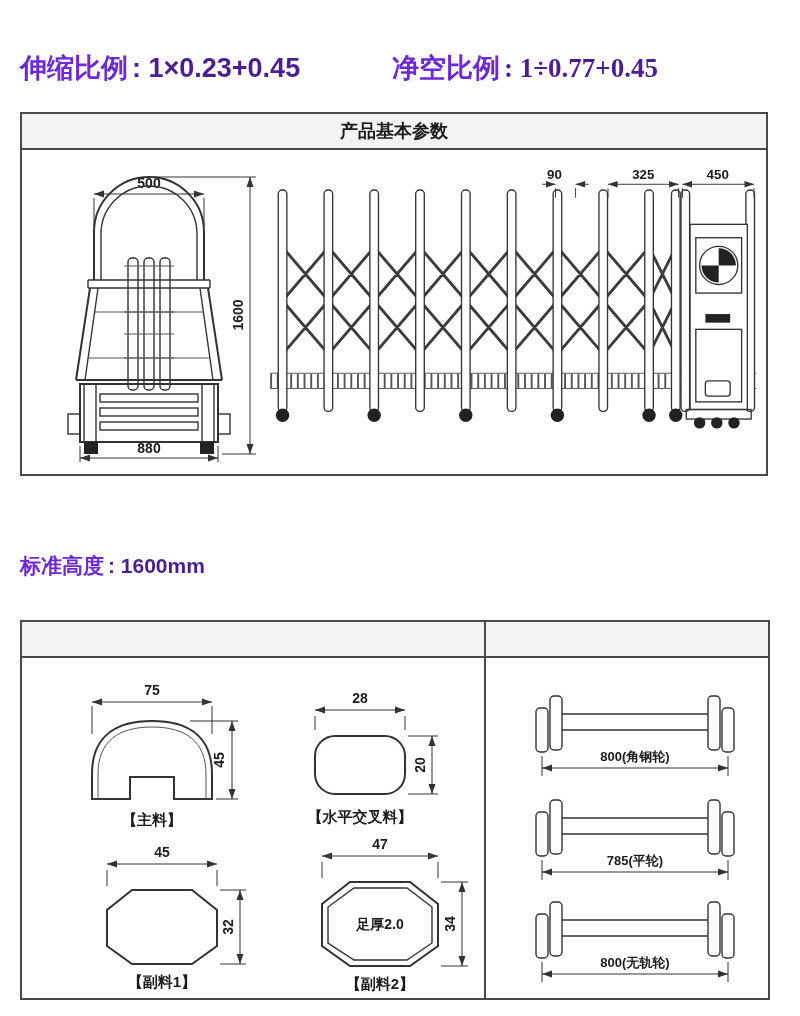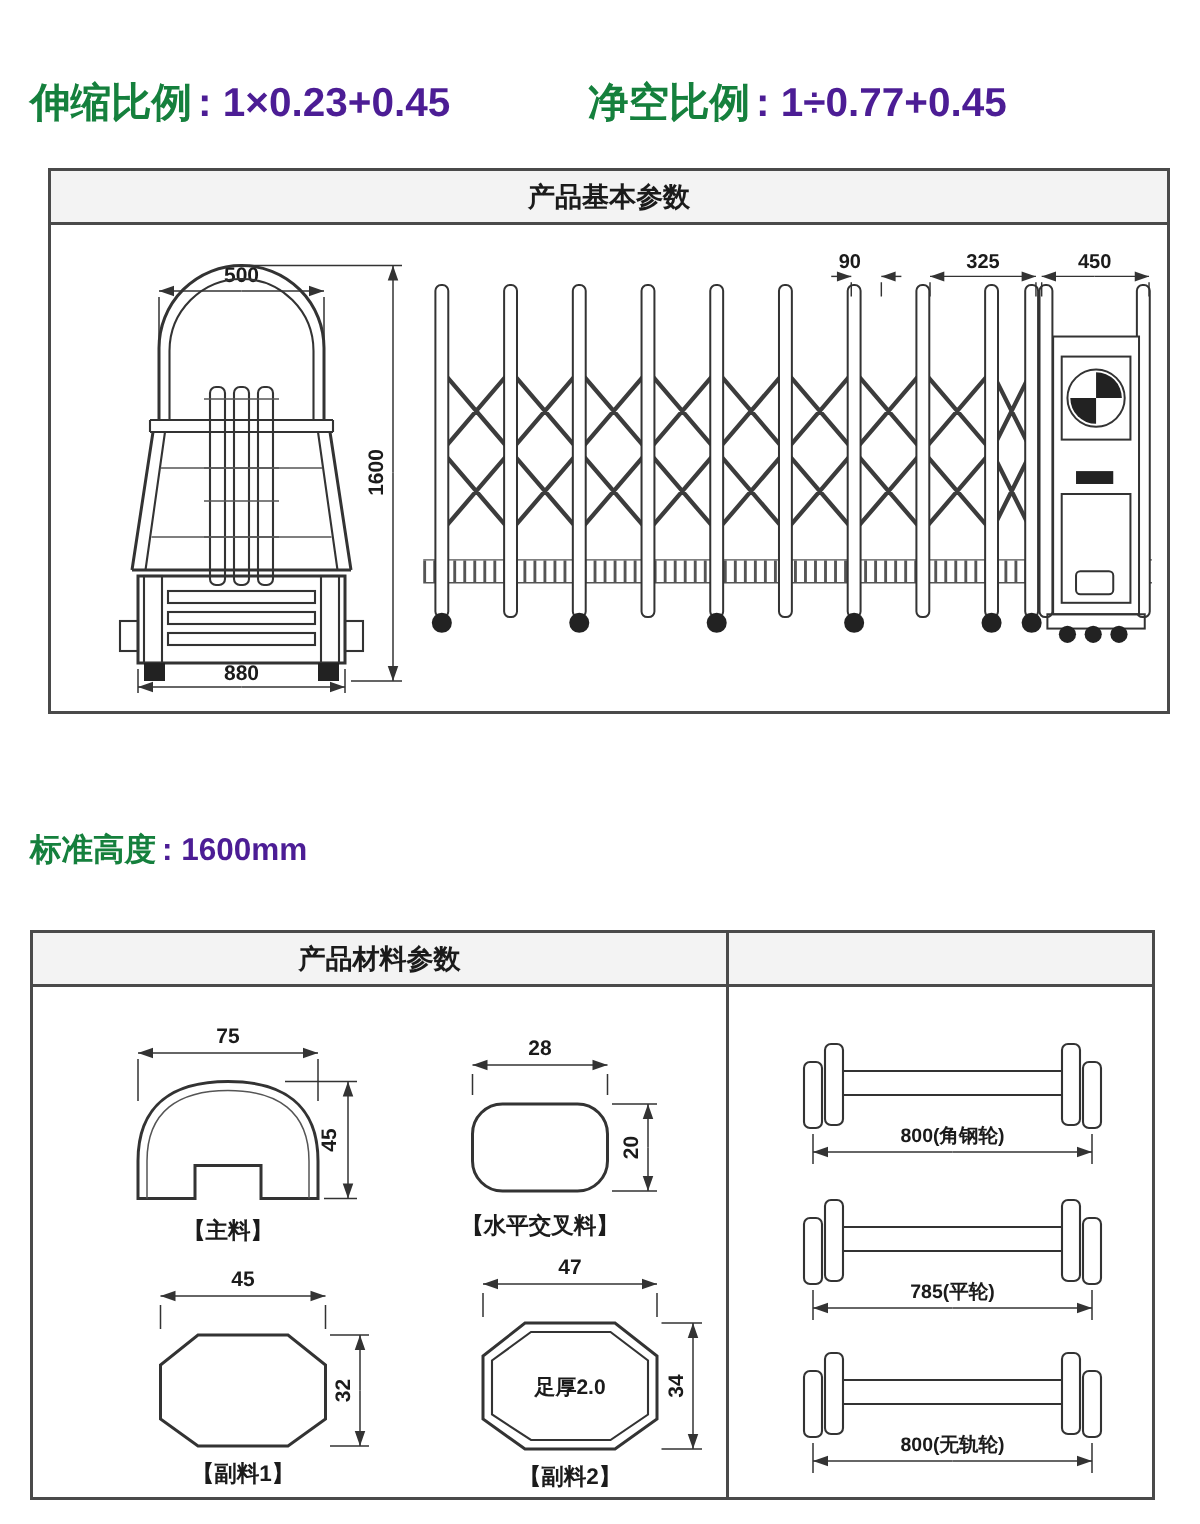--- a/index.html
+++ b/index.html
@@ -2,30 +2,30 @@
 <html><head>
 <meta charset="utf-8">
 <style>
   * { margin:0; padding:0; box-sizing:border-box; }
   html,body { width:800px; height:1016px; background:#fff; position:relative;
               font-family:"Liberation Sans", sans-serif; color:#1b1b1b; overflow:hidden; }
   .abs { position:absolute; }
 
   
   .ratio-line { top:50px; font-size:27px; font-weight:700; white-space:nowrap; }
-  .ratio-label { color:#15803d; }
+  .ratio-label { color:#6d28d9; }
   .ratio-value { color:#4c1d95; margin-left:4px; }
   .height-line { top:552px; left:20px; font-size:21px; font-weight:700; white-space:nowrap; }
 
   
   .param-box { border:2px solid #4a4a4a; background:#fff; }
   .box-header { height:36px; line-height:34px; background:#f3f3f3;
                 border-bottom:2px solid #4a4a4a; text-align:center;
                 font-size:18px; font-weight:700; }
-  #basic-box  { left:32px; top:112px; width:748px; height:364px; }
+  #basic-box  { left:20px; top:112px; width:748px; height:364px; }
   #material-box { left:20px; top:620px; width:750px; height:380px; }
   .split-header { display:flex; height:36px; background:#f3f3f3; border-bottom:2px solid #4a4a4a; }
   .split-header .cell { line-height:34px; text-align:center; font-size:18px; font-weight:700; }
   .cell-left  { width:462px; }
   .cell-right { flex:1; }
   .v-divider { left:462px; top:0; bottom:0; width:2px; background:#4a4a4a; }
 
   
   svg { display:block; overflow:visible; }
   .ln   { stroke:#333; stroke-width:1.4; fill:none; }
@@ -40,21 +40,21 @@
   .dimS { font-size:13px; font-weight:700; text-anchor:middle; }
   .plabel { font-size:15px; font-weight:700; text-anchor:middle; }
   .pnote  { font-size:14px; font-weight:700; text-anchor:middle; }
 </style>
 </head>
 <body>
 
 <div class="abs ratio-line" style="left:20px;">
   <span class="ratio-label">伸缩比例</span><span class="ratio-value">: 1×0.23+0.45</span>
 </div>
-<div class="abs ratio-line" style="left:392px;">
+<div class="abs ratio-line" style="left:392px;font-family:Liberation Serif, serif;">
   <span class="ratio-label">净空比例</span><span class="ratio-value">: 1÷0.77+0.45</span>
 </div>
 
 <div class="abs param-box" id="basic-box">
   <div class="box-header">产品基本参数</div>
 
   <svg class="abs" style="left:32px; top:48px;" width="215" height="300" viewBox="0 0 215 300">
     <defs>
       <marker id="aF" markerWidth="12" markerHeight="9" refX="11" refY="4.5" orient="auto" markerUnits="userSpaceOnUse">
         <path d="M1,1 L11,4.5 L1,8 Z" fill="#333"></path>
@@ -185,21 +185,20 @@
     </g>
   </svg>
 </div>
 
 <div class="abs height-line">
   <span class="ratio-label">标准高度</span><span class="ratio-value">: 1600mm</span>
 </div>
 
 <div class="abs param-box" id="material-box">
   <div class="split-header">
-    <div class="cell cell-left">产品材料参数</div>
   </div>
   <div class="abs v-divider"></div>
 
   <svg class="abs" style="left:30px; top:52px;" width="205" height="160" viewBox="0 0 205 160">
     <defs>
         <marker id="aP1" markerWidth="12" markerHeight="9" refX="11" refY="4.5" orient="auto" markerUnits="userSpaceOnUse">
           <path d="M1,1 L11,4.5 L1,8 Z" fill="#333"></path>
         </marker>
       </defs>
     <path class="ln2" d="M40,125 L40,100 C40,62 64,47 100,47 C136,47 160,62 160,100 L160,125 L122,125 L122,103 L78,103 L78,125 Z"></path>

